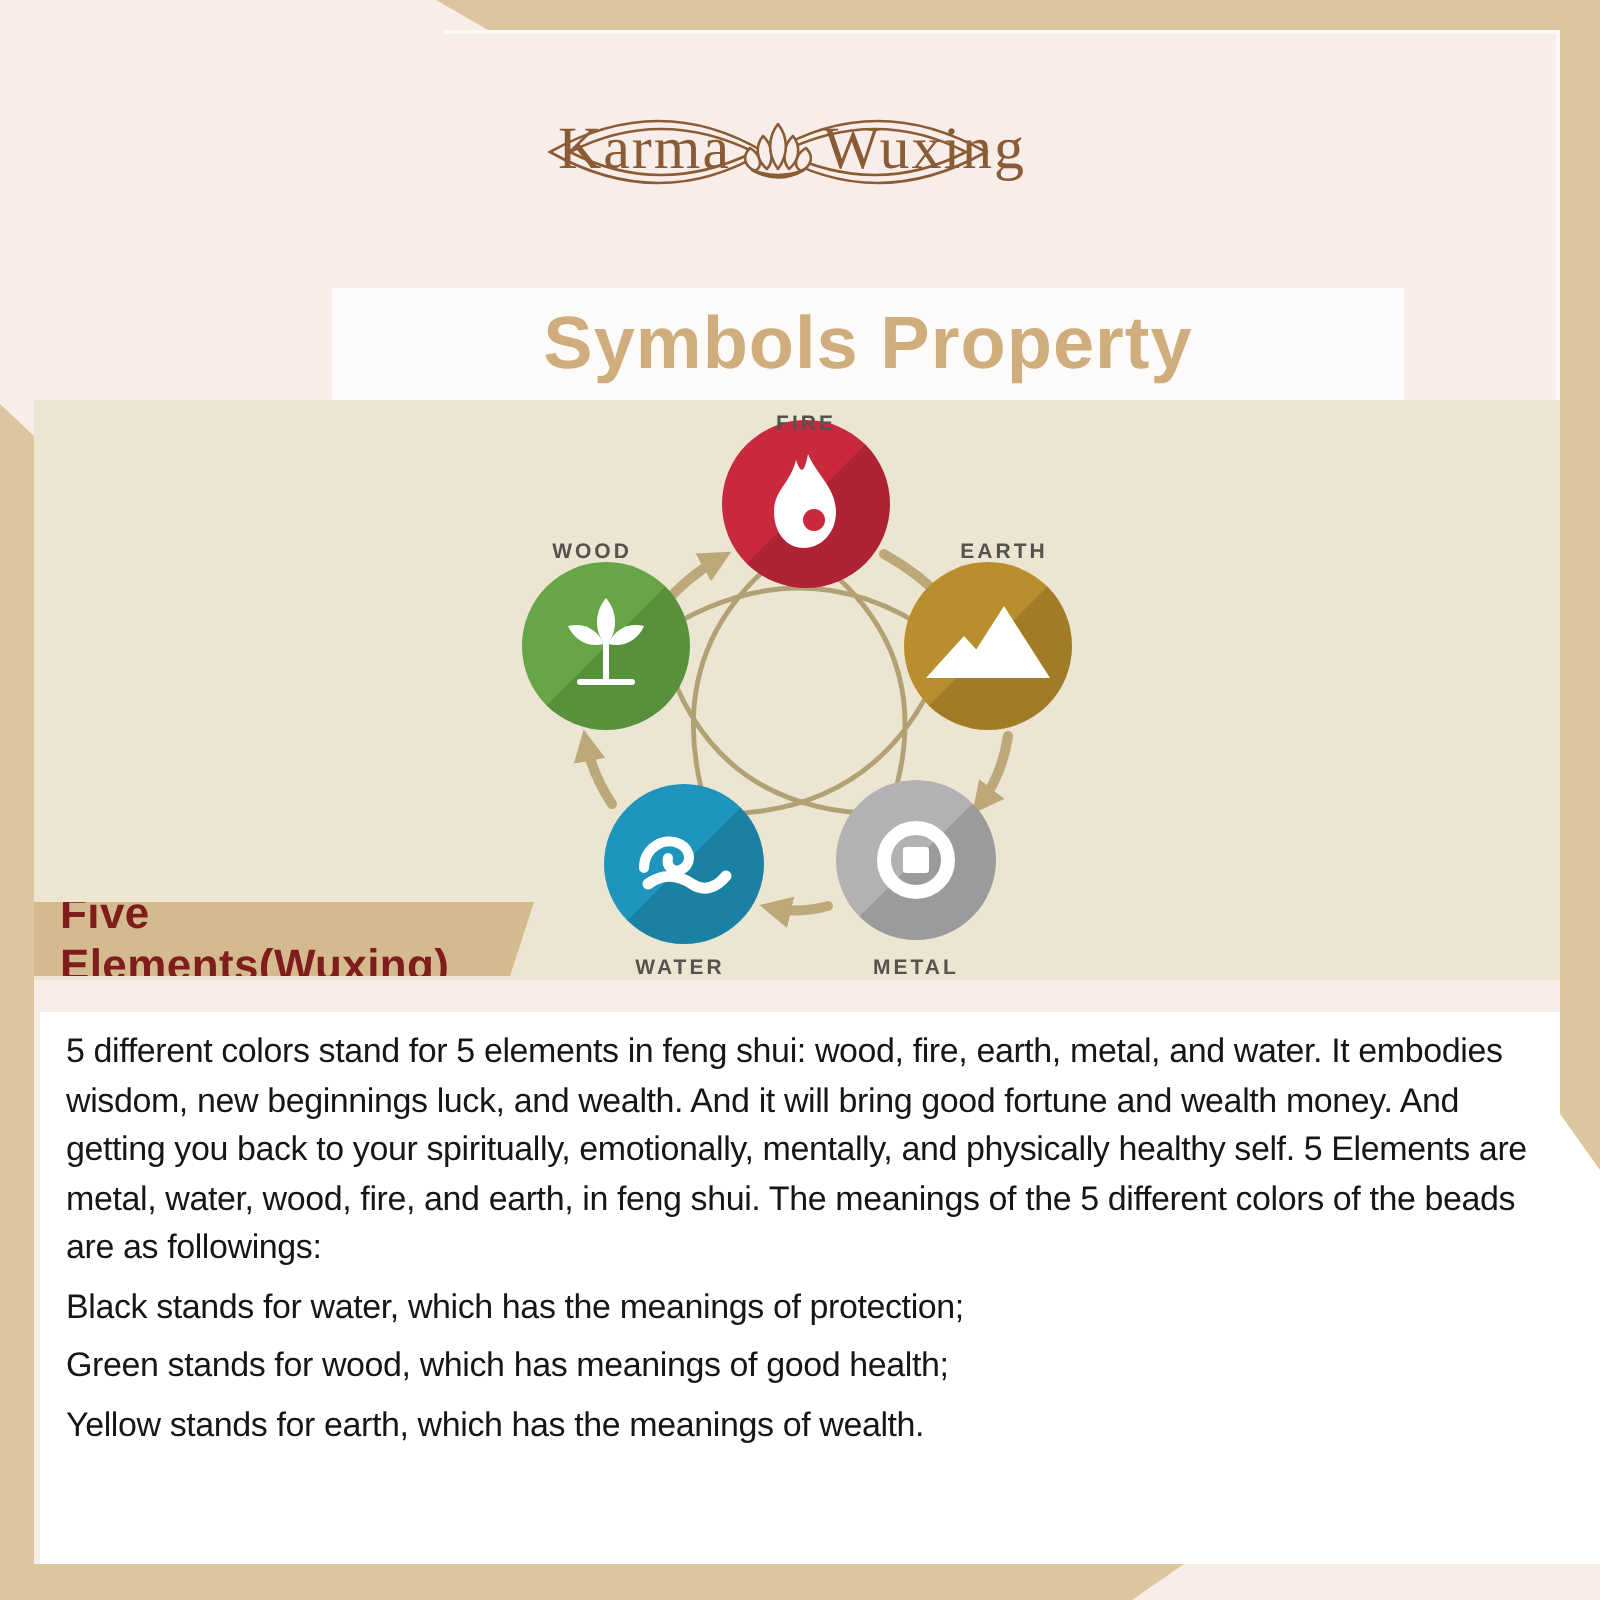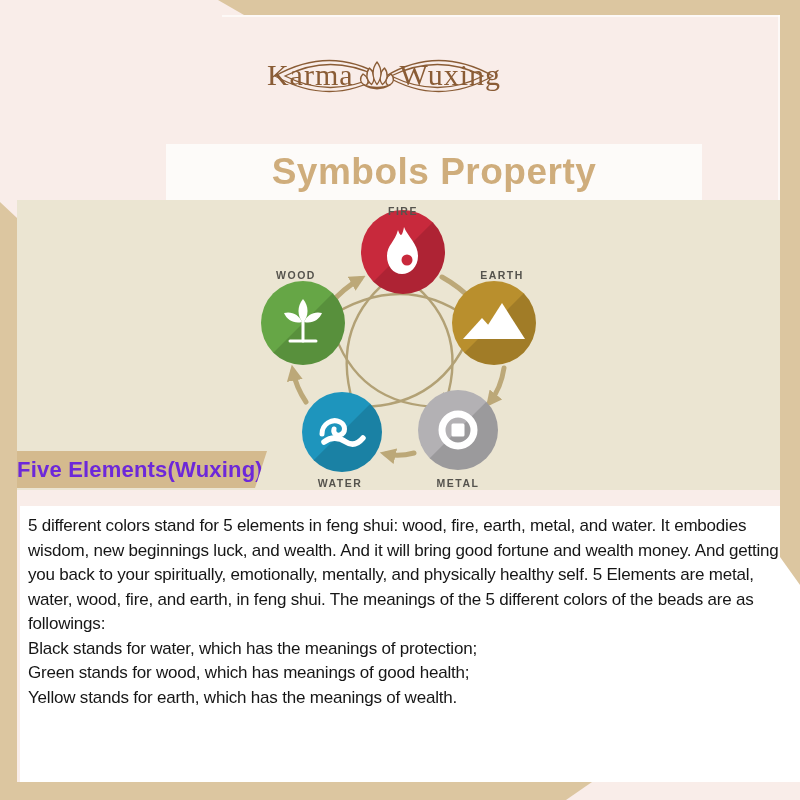--- a/index.html
+++ b/index.html
@@ -20,53 +20,53 @@
     clip-path:polygon(0 0,100% 0,calc(100% - 26px) 100%,0 100%);}
   .inner-line-h{position:absolute;left:222px;right:20px;top:15px;height:2px;
     background:rgba(255,255,255,.65);z-index:29;}
   .inner-line-v{position:absolute;right:20px;top:15px;width:2px;height:185px;
     background:rgba(255,255,255,.65);z-index:29;}
 
   
   .logo{position:absolute;top:44px;left:50%;transform:translateX(calc(-50% - 16px));
     width:236px;height:64px;z-index:5;}
   .logo-swirls{position:absolute;left:0;top:0;}
-  .logo-row{position:absolute;left:0;top:0;width:100%;height:100%;
+  .logo-row{position:absolute;left:12px;top:0;width:100%;height:100%;
     display:flex;align-items:center;justify-content:center;gap:2px;text-align:center;}
   .logo-word{font-family:"Liberation Serif",serif;font-size:30px;color:#8a5c35;
     letter-spacing:1px;line-height:1;padding-bottom:2px;}
 
   
   .heading-band{position:absolute;left:166px;top:144px;width:536px;height:56px;
     background:#fdfbf9;z-index:6;display:flex;align-items:center;justify-content:center;}
   .heading-title{font-size:37px;font-weight:bold;color:#cfad7c;letter-spacing:.5px;}
 
   
   .beige{position:absolute;left:17px;top:200px;width:763px;height:290px;
     background:#ebe5d2;z-index:2;}
   .diagram-svg{position:absolute;left:230px;top:200px;z-index:4;}
   .el-label{font-size:10.5px;font-weight:bold;fill:#55534d;letter-spacing:1.5px;}
 
   
   .banner{position:absolute;left:17px;top:451px;width:250px;height:37px;
     background:#d4ba8e;z-index:10;display:flex;align-items:center;
     clip-path:polygon(0 0,100% 0,calc(100% - 12px) 100%,0 100%);}
-  .banner-text{color:#6d28d9;font-weight:bold;font-size:22px;
+  .banner-text{color:#7f1d1d;font-weight:bold;font-size:22px;padding-left:13px;
     letter-spacing:.2px;}
 
   
   .content{position:absolute;left:20px;top:506px;right:0;height:276px;
     background:#ffffff;z-index:3;}
   .star-row{margin-top:7px;text-align:center;color:#d6b98b;font-weight:bold;
     font-size:27px;letter-spacing:-0.2px;white-space:nowrap;}
   .star-item{margin:0 1px;}
   .star-glyph{font-size:23px;margin-right:9px;margin-left:16px;position:relative;top:-2px;}
   .body-text{margin:8px 18px 0 8px;color:#161616;font-size:17px;line-height:24.5px;
     letter-spacing:-0.2px;}
-  .body-text p{margin:0;}
+  .body-text p{margin:5px;}
 </style>
 </head>
 <body>
 
 <div class="band band-top"></div>
 <div class="band band-right"></div>
 <div class="band band-left"></div>
 <div class="band band-bottom"></div>
 <div class="inner-line-h"></div>
 <div class="inner-line-v"></div>

